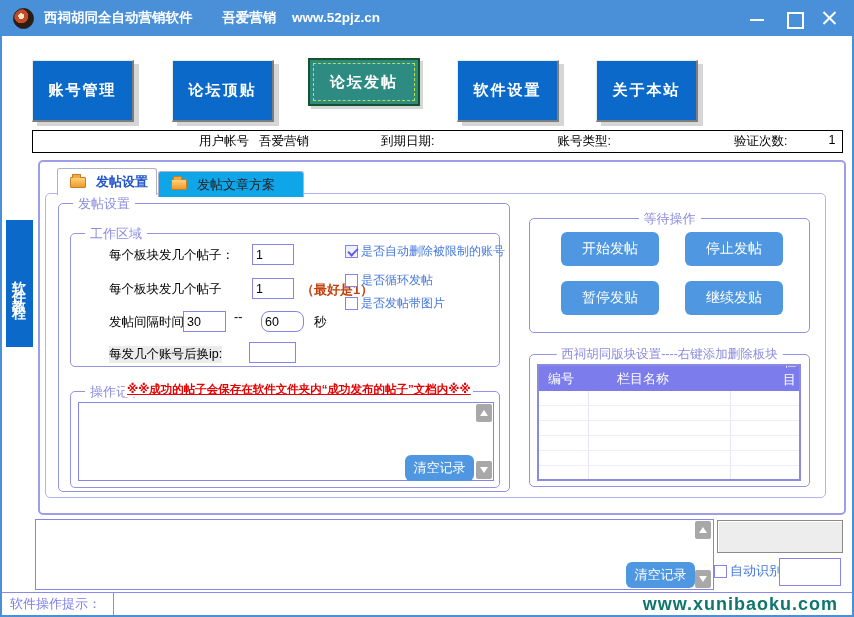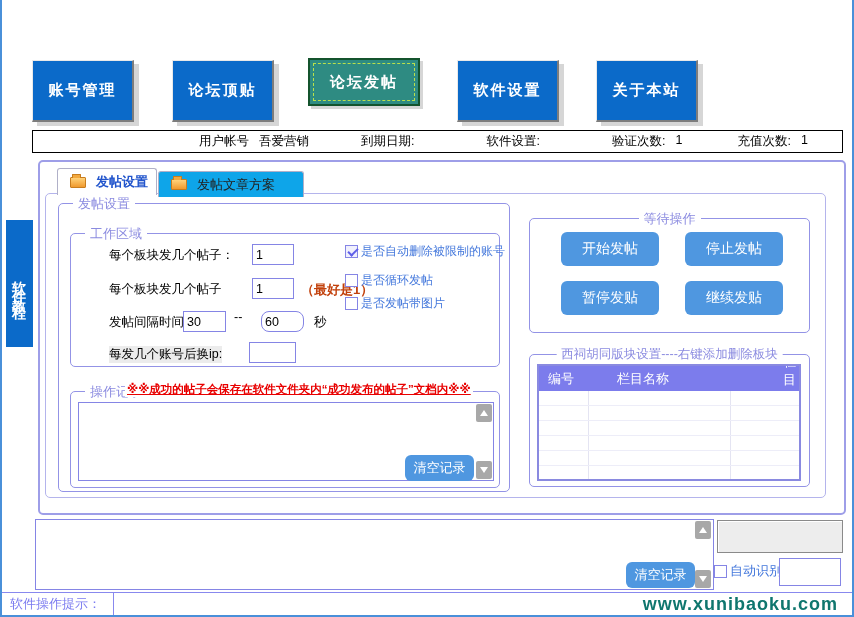--- a/index.html
+++ b/index.html
@@ -32,21 +32,21 @@
              box-shadow:5px 4px 0 rgba(165,165,165,.45); cursor:pointer; }
   .nav-btn.active { top:58px; height:48px; width:112px; background:#2e8b82;
              border:2px solid #14532d; box-shadow:3px 3px 0 rgba(165,165,165,.45); position:absolute; }
   .nav-btn.active::after { content:""; position:absolute; inset:3px; border:1px dashed #b9e04a; }
   
   .account-bar { position:absolute; left:30px; top:130px; width:811px; height:23px;
                  border:1px solid #000; background:#fff; display:flex; align-items:center;
                  font-size:12.5px; color:#000; padding-left:166px; white-space:nowrap; }
   .account-bar .fld { display:flex; }
   .account-bar .fld .v { margin-left:10px; min-width:10px; }
-  .account-bar .fld + .fld { margin-left:52px; }
+  .account-bar .fld + .fld { margin-left:72px;gap:31px; }
   
   .side-tutorial { position:absolute; left:4px; top:220px; width:27px; height:127px;
                    background:#0b6ac9; color:#fff; font-weight:bold; font-size:14px;
                    writing-mode:vertical-rl; text-orientation:upright; letter-spacing:9px;
                    display:flex; align-items:center; justify-content:center; padding-top:8px; cursor:pointer; }
   
   .main-panel { position:absolute; left:36px; top:160px; width:808px; height:355px;
                 border:2px solid #9e9ee8; border-radius:5px; background:#fff; }
   .tab-sheet  { position:absolute; left:43px; top:193px; width:781px; height:305px;
                 border:1px solid #b4b4ec; border-radius:5px; background:#fff; }
@@ -118,38 +118,51 @@
   .status-div { width:1px; height:100%; background:#8888ee; margin-left:12px; }
   .status-msg { color:#7b7bf0; font-size:13px; margin-left:8px; flex:1; }
   .watermark { color:#0f766e; font-size:18px; font-weight:bold; letter-spacing:1px;
                margin-right:14px; white-space:nowrap; }
 </style>
 </head>
 <body>
 
 <div class="window">
 
+  <div class="titlebar">
+    <span class="app-icon"></span>
+    <span class="title-text">
+      <span>西祠胡同全自动营销软件</span>
+      <span class="brand">吾爱营销</span>
+      <span class="url">www.52pjz.cn</span>
+    </span>
+    <span class="win-controls">
+      <span class="wc wc-min"></span>
+      <span class="wc wc-max"></span>
+      <span class="wc wc-close"></span>
+    </span>
+  </div>
 
   <div class="nav-btn" style="left:30px">账号管理</div>
   <div class="nav-btn" style="left:170px">论坛顶贴</div>
   <div class="nav-btn active" style="left:306px">论坛发帖</div>
   <div class="nav-btn" style="left:455px">软件设置</div>
   <div class="nav-btn" style="left:594px">关于本站</div>
 
   <div class="account-bar">
     <span class="fld">
       <span>用户帐号</span>
       <span class="v">吾爱营销</span>
     </span>
     <span class="fld">
       <span>到期日期:</span>
       <span class="v"></span>
     </span>
     <span class="fld">
-      <span>软件设置:</span>
+      <span>账号类型:</span>
       <span class="v"></span>
     </span>
     <span class="fld">
       <span>验证次数:</span>
       <span class="v">1</span>
     </span>
     <span class="fld">
       <span>充值次数:</span>
       <span class="v">1</span>
     </span>

